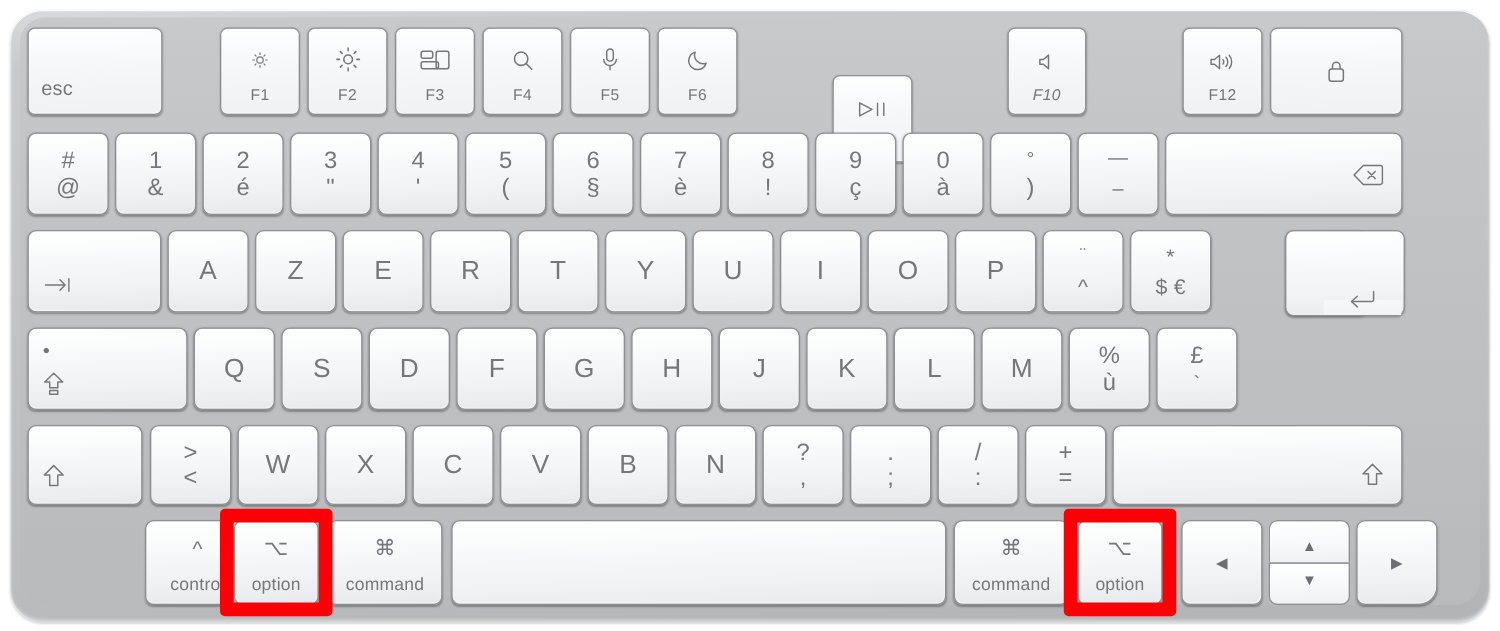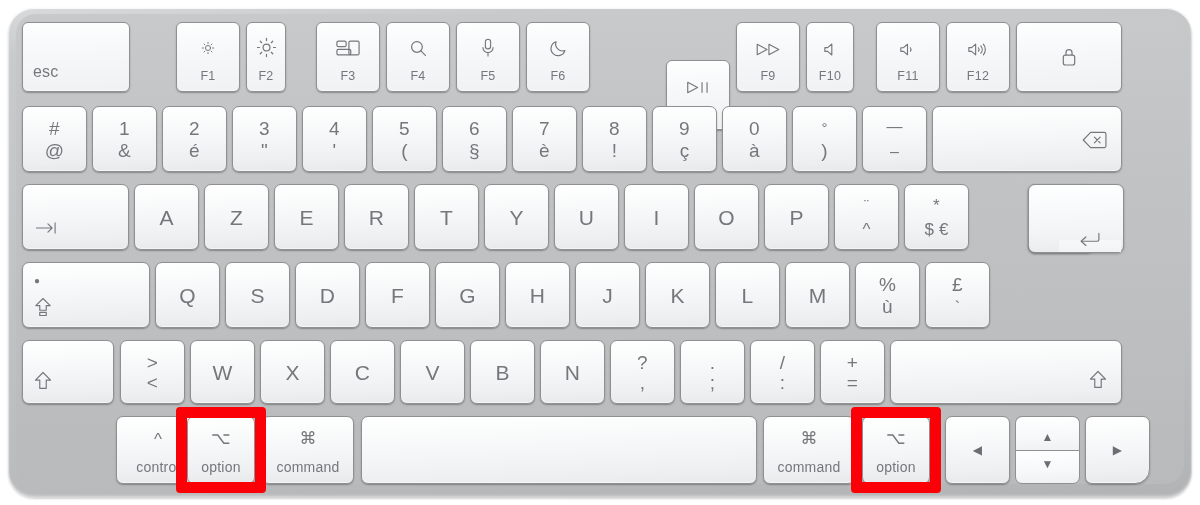--- a/index.html
+++ b/index.html
@@ -237,21 +237,21 @@
   <div class="key fn-key" style="left:176px; top:22px; width:64px; height:70px;text-decoration:underline;">
     <span class="icwrap" style="top:16px;">
       <svg class="ic" width="18" height="18" viewBox="0 0 24 24" fill="none" stroke="#75777a" stroke-width="1.3" stroke-linecap="round">
         <circle cx="12" cy="12" r="3.4"></circle>
         <path d="M12 4.4v1.6M12 18v1.6M4.4 12h1.6M18 12h1.6M6.7 6.7l1.1 1.1M16.2 16.2l1.1 1.1M17.3 6.7l-1.1 1.1M7.8 16.2l-1.1 1.1"></path>
       </svg>
     </span>
     <span class="lbl fcap">F1</span>
   </div>
 
-  <div class="key fn-key" style="left:246px; top:22px; width:40px; height:70px;">
+  <div class="key fn-key" style="left:246px; top:22px; width:64px; height:70px;">
     <span class="icwrap" style="top:13px;">
       <svg class="ic" width="23" height="23" viewBox="0 0 24 24" fill="none" stroke="#75777a" stroke-width="1.3" stroke-linecap="round">
         <circle cx="12" cy="12" r="3.6"></circle>
         <path d="M12 2.6v2.1M12 19.3v2.1M2.6 12h2.1M19.3 12h2.1M5.5 5.5l1.5 1.5M17 17l1.5 1.5M18.5 5.5L17 7M7 17l-1.5 1.5"></path>
       </svg>
     </span>
     <span class="lbl fcap">F2</span>
   </div>
 
   <div class="key fn-key" style="left:316px; top:22px; width:64px; height:70px;">
@@ -299,48 +299,30 @@
   <div class="key fn-key" style="left:666px; top:22px; width:64px; height:70px;margin-top:38px;">
     <span class="icwrap" style="top:20px;">
       <svg class="ic" width="25" height="13" viewBox="0 0 26 14" fill="none" stroke="#75777a" stroke-width="1.25" stroke-linejoin="round" stroke-linecap="round">
         <path d="M1.4 1.4L12 7 1.4 12.6z"></path>
         <path d="M16.8 1.8v10.4M22.2 1.8v10.4"></path>
       </svg>
     </span>
     <span class="lbl fcap">F8</span>
   </div>
 
-  <div class="key fn-key" style="left:736px; top:22px; width:64px; height:70px;">
-    <span class="icwrap" style="top:20px;">
-      <svg class="ic" width="26" height="13" viewBox="0 0 28 14" fill="none" stroke="#75777a" stroke-width="1.25" stroke-linejoin="round">
-        <path d="M2.4 1.4L13 7 2.4 12.6z"></path>
-        <path d="M15 1.4L25.6 7 15 12.6z"></path>
-      </svg>
-    </span>
-    <span class="lbl fcap">F9</span>
-  </div>
-
-  <div class="key fn-key" style="left:806px; top:22px; width:48px; height:70px;">
+
+  <div class="key fn-key" style="left:806px; top:22px; width:63px; height:70px;font-style:italic;">
     <span class="icwrap" style="top:19px;">
       <svg class="ic" width="15" height="15" viewBox="0 0 16 16" fill="none" stroke="#75777a" stroke-width="1.25" stroke-linejoin="round">
         <path d="M9.4 2.2L5 6H2v4h3l4.4 3.8z"></path>
       </svg>
     </span>
     <span class="lbl fcap">F10</span>
   </div>
 
-  <div class="key fn-key" style="left:876px; top:22px; width:64px; height:70px;">
-    <span class="icwrap" style="top:19px;">
-      <svg class="ic" width="19" height="15" viewBox="0 0 21 16" fill="none" stroke="#75777a" stroke-width="1.25" stroke-linejoin="round" stroke-linecap="round">
-        <path d="M9.4 2.2L5 6H2v4h3l4.4 3.8z"></path>
-        <path d="M12.6 6.1a3.2 3.2 0 0 1 0 3.8"></path>
-      </svg>
-    </span>
-    <span class="lbl fcap">F11</span>
-  </div>
 
   <div class="key fn-key" style="left:946px; top:22px; width:64px; height:70px;">
     <span class="icwrap" style="top:19px;">
       <svg class="ic" width="23" height="15" viewBox="0 0 25 16" fill="none" stroke="#75777a" stroke-width="1.25" stroke-linejoin="round" stroke-linecap="round">
         <path d="M9.4 2.2L5 6H2v4h3l4.4 3.8z"></path>
         <path d="M12.4 6.1a3.2 3.2 0 0 1 0 3.8"></path>
         <path d="M15 4a6 6 0 0 1 0 8"></path>
         <path d="M17.8 2.2a9 9 0 0 1 0 11.6"></path>
       </svg>
     </span>

